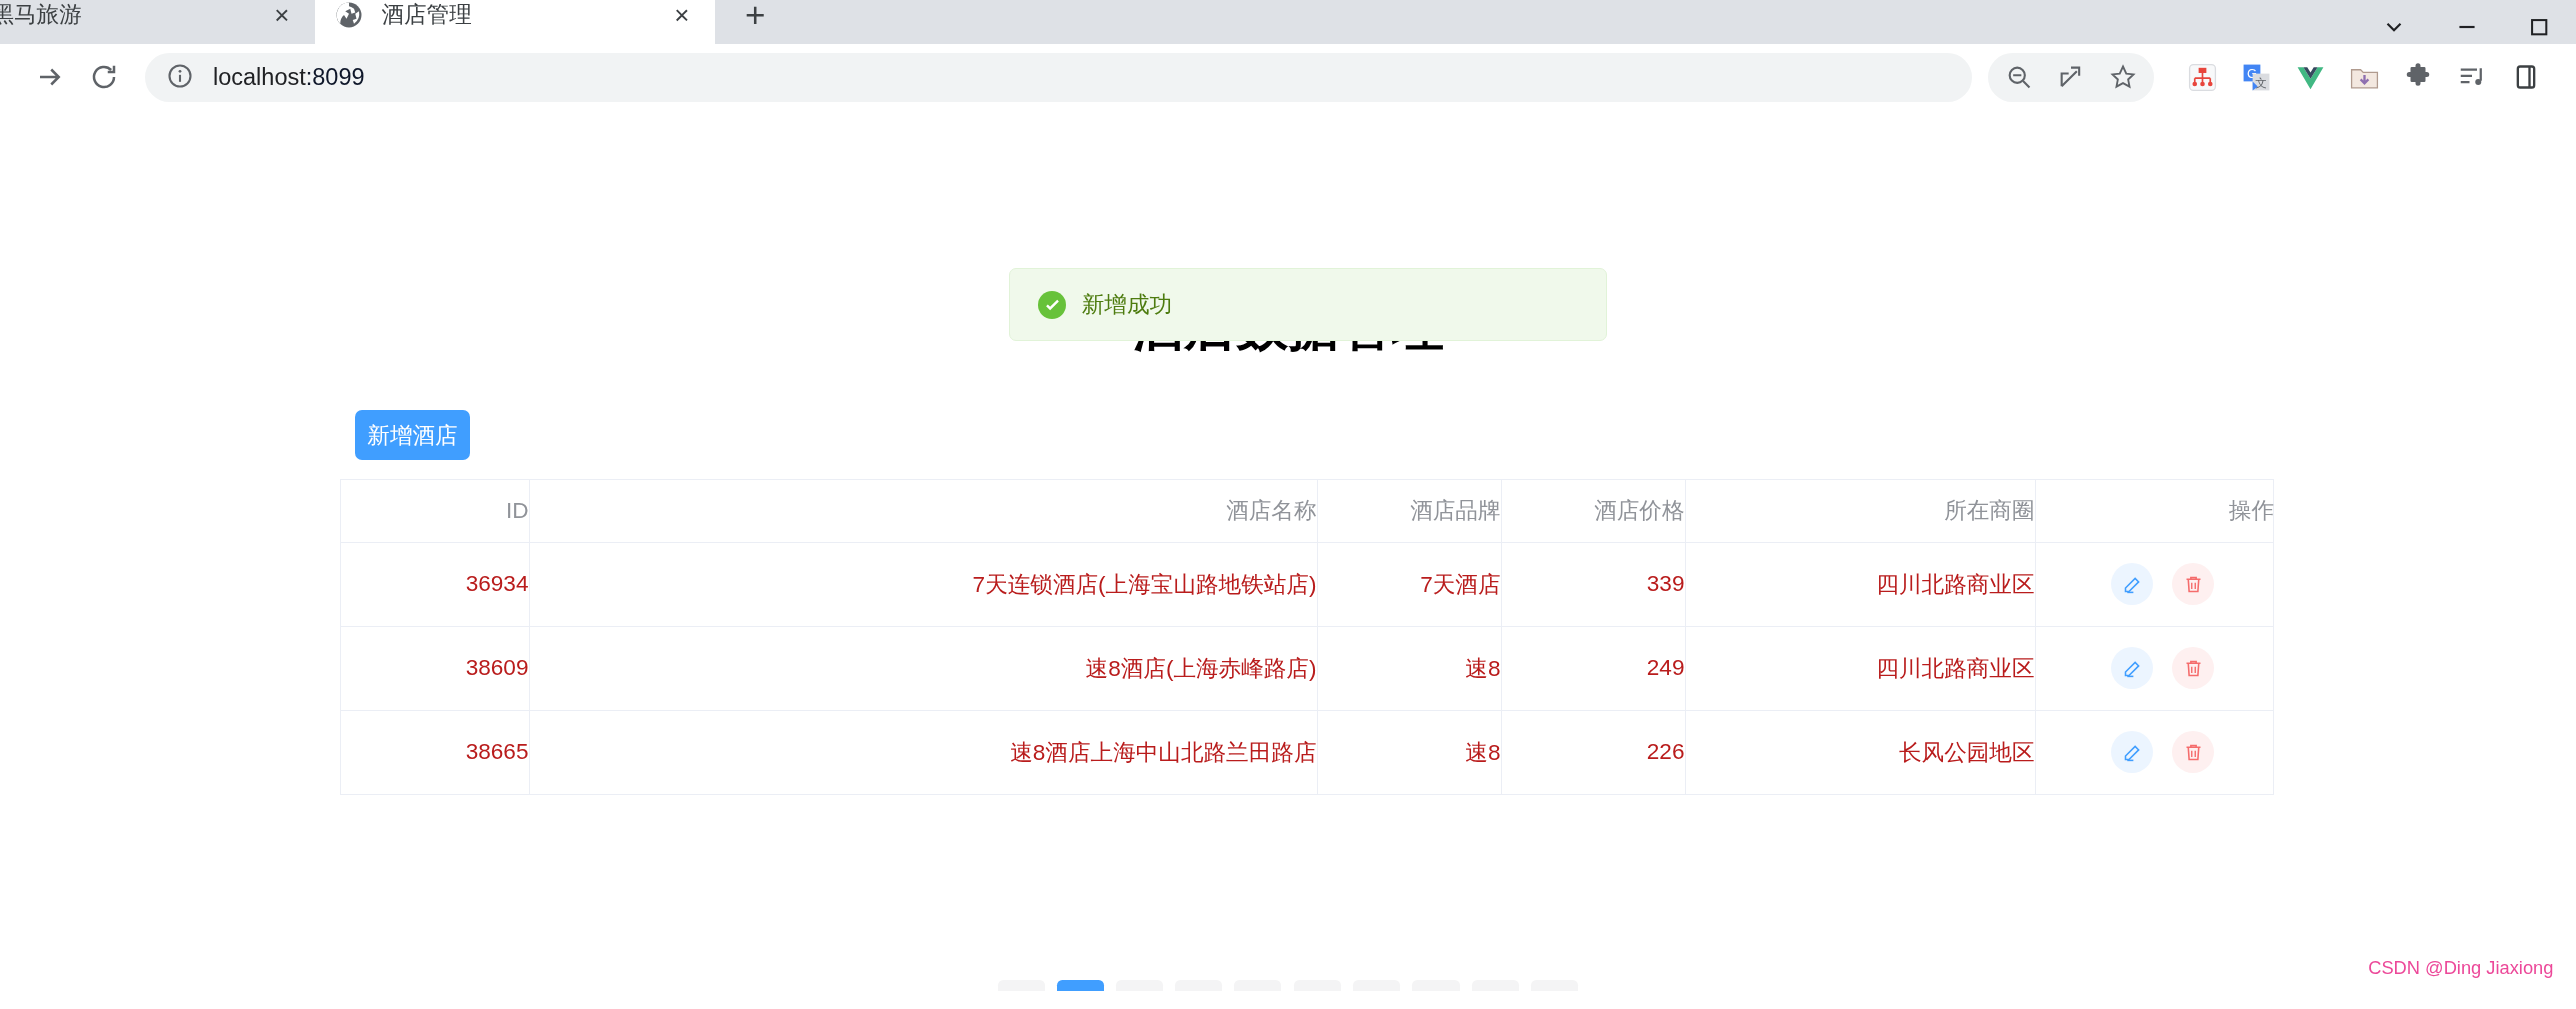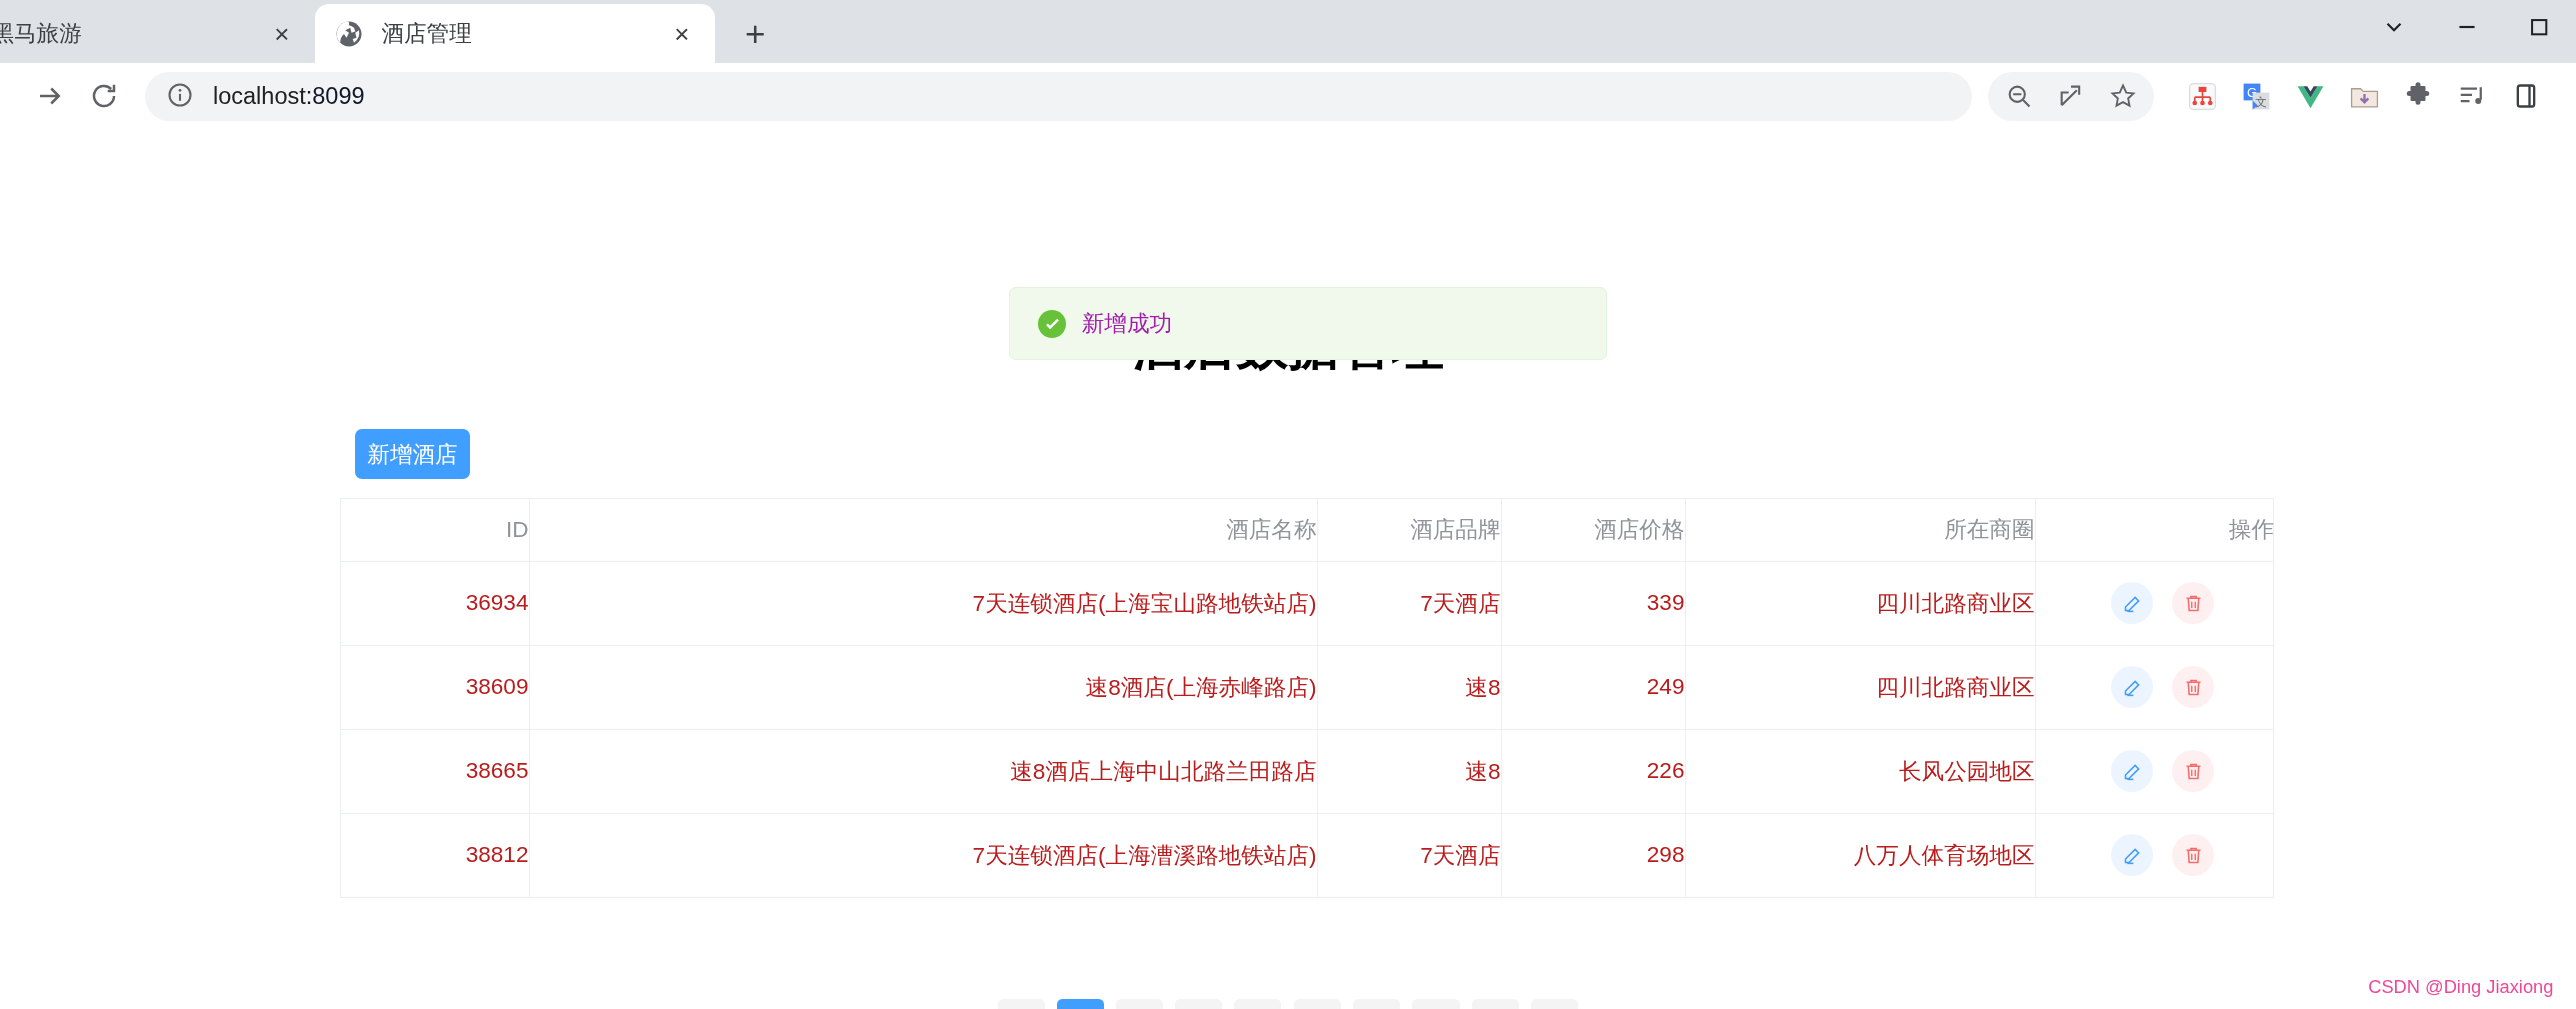--- a/index.html
+++ b/index.html
@@ -8,21 +8,21 @@
     width: 2576px; height: 1010px;
     font-family: "Liberation Sans", "DejaVu Sans", sans-serif;
     background: #ffffff;
     overflow: hidden;
   }
 
   
   .browser { width: 2576px; height: 1010px; position: relative; }
 
   .tabstrip {
-    height: 63px; background: #dee1e6;
+    height: 44px; background: #dee1e6;
     display: flex; align-items: flex-end; position: relative;
   }
   .tab {
     height: 59px; display: flex; align-items: center;
     position: relative; padding: 0 0 0 24.4px;
   }
   .tab.inactive {
     width: 348px; margin-left: -33px;
     background: #dee1e6;
     border-radius: 14px 14px 0 0;
@@ -108,21 +108,21 @@
     width: 598px; height: 73px;
     background: #f0f9eb; border: 0.9px solid #e1f3d8;
     border-radius: 7px; display: flex; align-items: center;
     padding: 0 28px; z-index: 20;
   }
   .toast-icon {
     width: 28px; height: 28px; border-radius: 50%;
     background: #67c23a; flex: none; margin-right: 15.7px;
     display: flex; align-items: center; justify-content: center;
   }
-  .toast-text { font-size: 22.6px; color: #a21caf; font-family: Liberation Serif, serif; }
+  .toast-text { font-size: 22.6px; color: #4d7c0f; font-family: Liberation Serif, serif; }
 
   .add-btn {
     position: absolute; left: 355px; top: 300px;
     width: 115px; height: 50px;
     background: #409eff; border: none; border-radius: 7px;
     color: #ffffff; font-size: 22.6px;
     font-family: "Liberation Sans", "DejaVu Sans", sans-serif;
     cursor: pointer; display: flex; align-items: center; justify-content: center; text-align: center;
   }
 
@@ -422,43 +422,20 @@
                 </button>
                 <button class="circle-btn del">
                   <svg viewBox="0 0 24 24" width="21" height="21">
                       <path d="M4 6h16M9 6V4h6v2M6 6l1 14h10l1-14" stroke="#f56c6c" stroke-width="1.8" fill="none"></path>
                       <path d="M10 10v7M14 10v7" stroke="#f56c6c" stroke-width="1.6"></path>
                     </svg>
                 </button>
               </div>
             </td>
           </tr>
-          <tr>
-            <td>38812</td>
-            <td>7天连锁酒店(上海漕溪路地铁站店)</td>
-            <td>7天酒店</td>
-            <td>298</td>
-            <td>八万人体育场地区</td>
-            <td>
-              <div class="ops-cell">
-                <button class="circle-btn edit">
-                  <svg viewBox="0 0 24 24" width="21" height="21">
-                      <path d="M4 20h4L19 9l-4-4L4 16z" stroke="#409eff" stroke-width="1.8" fill="none"></path>
-                      <path d="M6 21h7" stroke="#409eff" stroke-width="1.8"></path>
-                    </svg>
-                </button>
-                <button class="circle-btn del">
-                  <svg viewBox="0 0 24 24" width="21" height="21">
-                      <path d="M4 6h16M9 6V4h6v2M6 6l1 14h10l1-14" stroke="#f56c6c" stroke-width="1.8" fill="none"></path>
-                      <path d="M10 10v7M14 10v7" stroke="#f56c6c" stroke-width="1.6"></path>
-                    </svg>
-                </button>
-              </div>
-            </td>
-          </tr>
         </tbody>
       </table>
     </div>
 
     <div class="pager">
       <button class="pg arrow">‹</button>
       <button class="pg active">1</button>
       <button class="pg">2</button>
       <button class="pg">3</button>
       <button class="pg">4</button>

